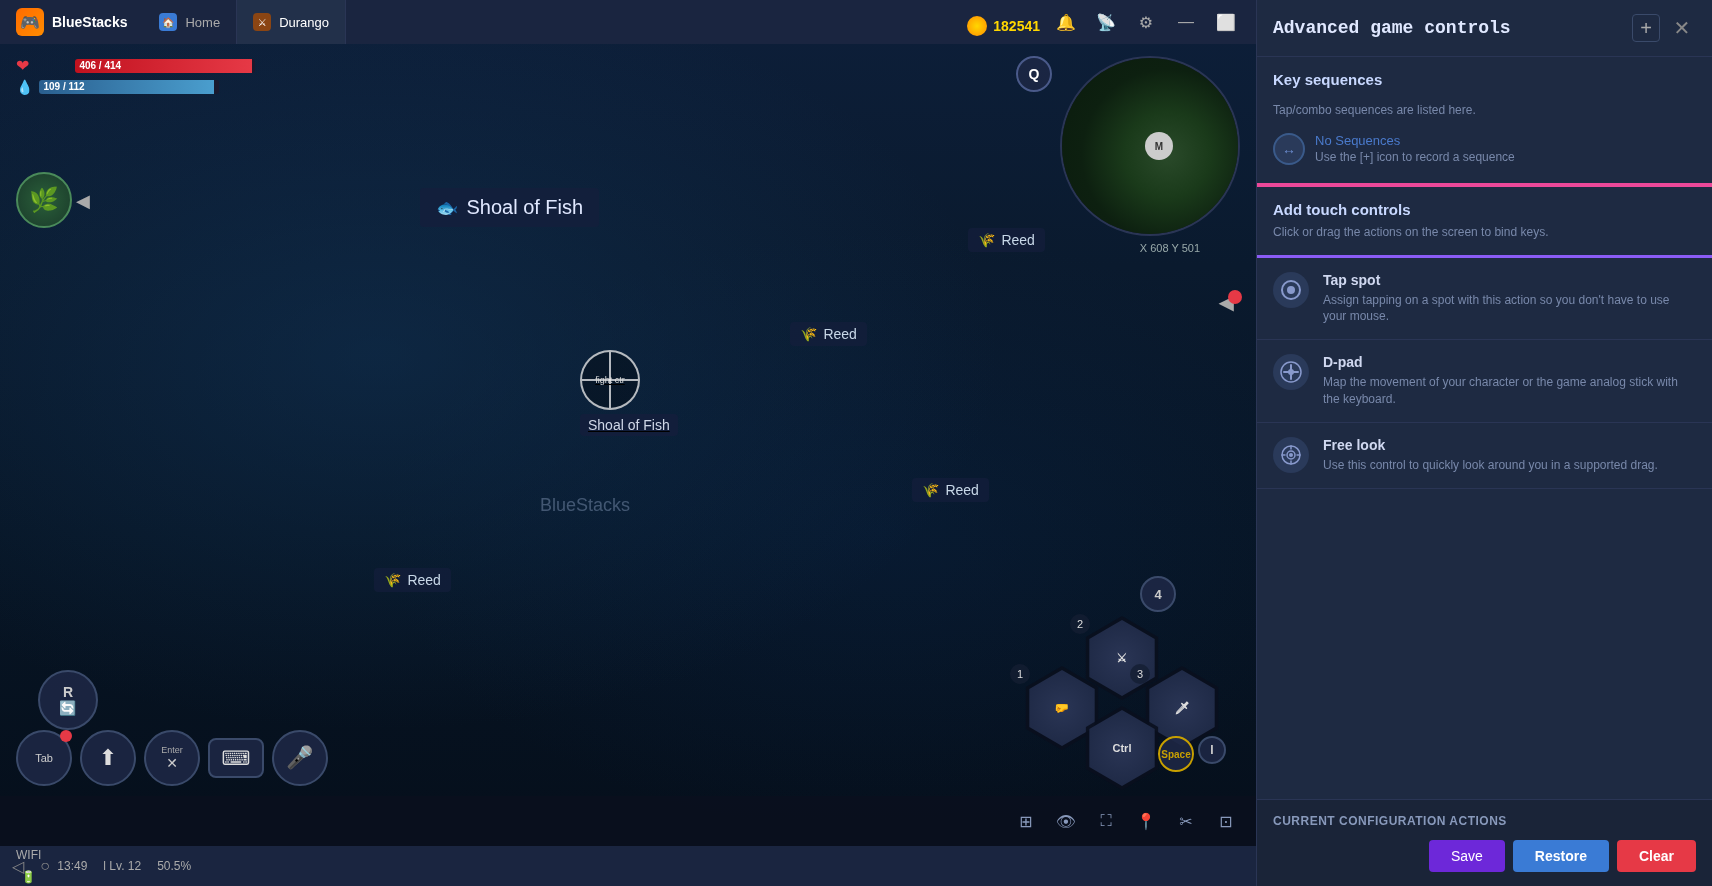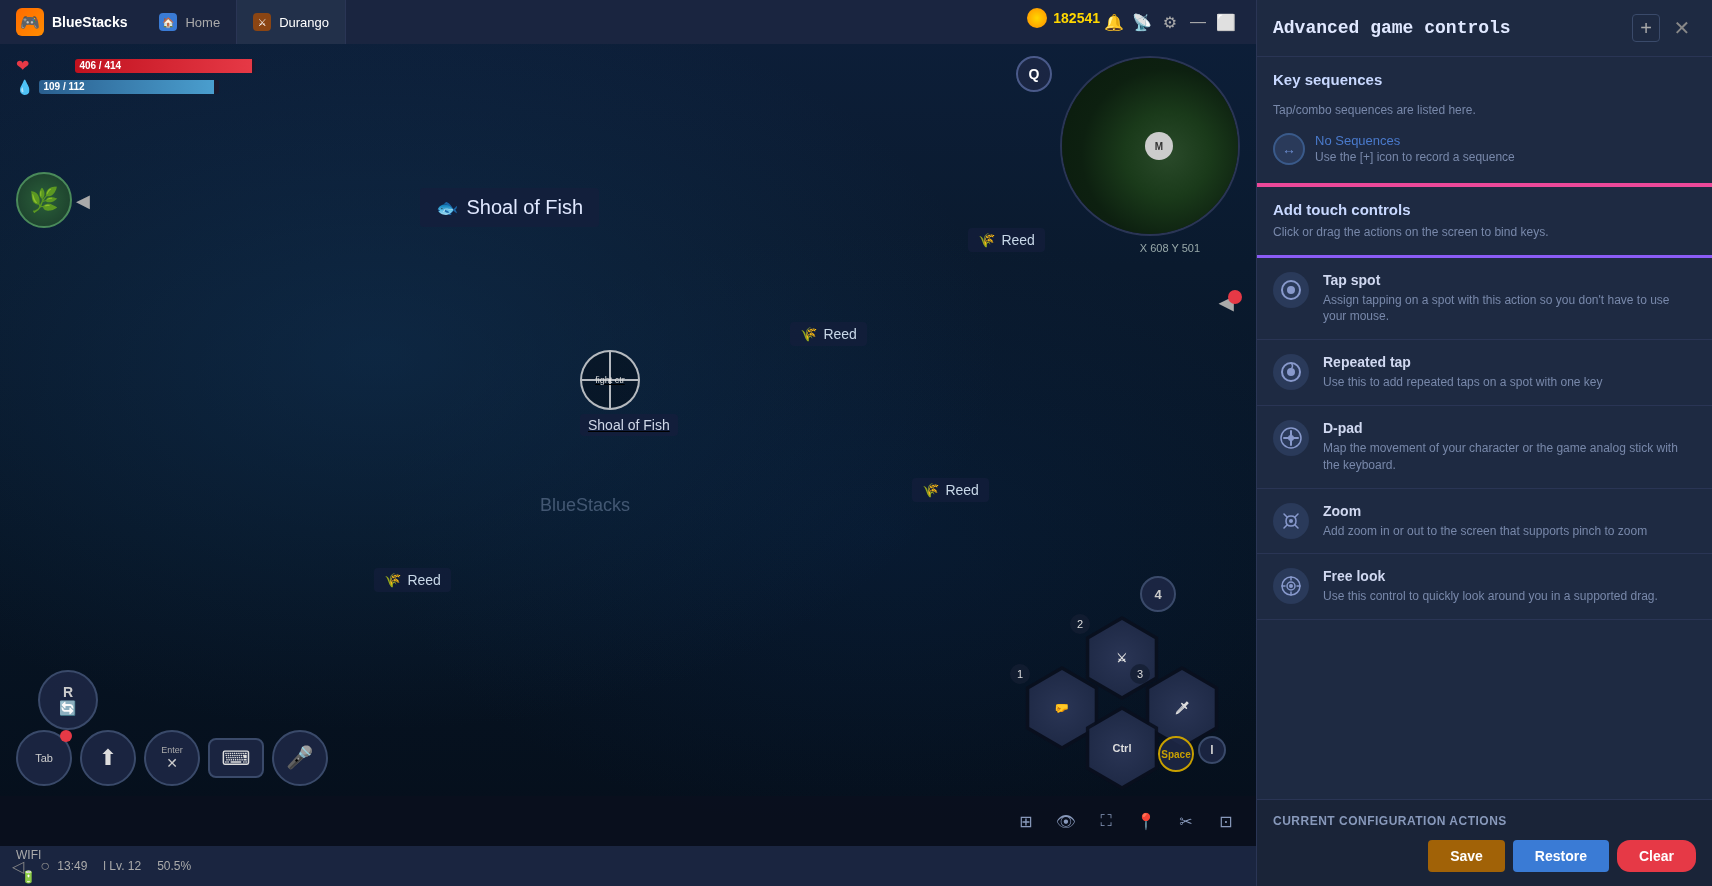--- a/index.html
+++ b/index.html
@@ -89,21 +89,22 @@
       display: flex;
       align-items: center;
       justify-content: center;
       font-size: 10px;
       color: white;
     }
 
     .top-right-bar {
       margin-left: auto;
       display: flex;
-      align-items: flex-start;
+      align-items: flex-end;
+      gap: 12px;
       padding-right: 16px;
     }
 
     .gold-display {
       display: flex;
       align-items: center;
       gap: 6px;
       color: #ffd700;
       font-size: 14px;
       font-weight: 600;
@@ -681,46 +682,46 @@
     }
 
     .config-buttons {
       display: flex;
       gap: 8px;
       justify-content: flex-end;
     }
 
     .btn-save {
       padding: 8px 22px;
-      background: #a16207;
+      background: #6d28d9;
       color: #fff;
       border: none;
       border-radius: 4px;
       font-size: 14px;
-      font-weight: 700;
+      font-weight: 400;
       cursor: pointer;
     }
 
     .btn-restore {
       padding: 8px 22px;
       background: #3a7bd5;
       color: #fff;
       border: none;
       border-radius: 4px;
       font-size: 14px;
       font-weight: 600;
       cursor: pointer;
     }
 
     .btn-clear {
       padding: 8px 22px;
       background: #e63946;
       color: #fff;
       border: none;
-      border-radius: 13px;
+      border-radius: 4px;
       font-size: 14px;
       font-weight: 600;
       cursor: pointer;
     }
 
     
     .panel-content {
       flex: 1;
       overflow-y: auto;
     }
@@ -1010,61 +1011,35 @@
           <circle cx="11" cy="11" r="9" fill="none" stroke="#8899cc" stroke-width="2"></circle>
           <circle cx="11" cy="11" r="4" fill="#8899cc"></circle>
         </svg>
       </div>
       <div class="control-info">
         <div class="control-name">Tap spot</div>
         <div class="control-desc">Assign tapping on a spot with this action so you don't have to use your mouse.</div>
       </div>
     </div>
 
-    <div class="control-item">
-      <div class="control-icon">
-        <svg width="22" height="22" viewBox="0 0 22 22" fill="none">
-          <circle cx="11" cy="11" r="9" fill="none" stroke="#8899cc" stroke-width="2"></circle>
-          <circle cx="11" cy="11" r="4" fill="#8899cc"></circle>
-          <path d="M11 2 Q14 5 11 8" stroke="#8899cc" stroke-width="1.5" fill="none"></path>
-        </svg>
-      </div>
-      <div class="control-info">
-        <div class="control-name">Repeated tap</div>
-        <div class="control-desc">Use this to add repeated taps on a spot with one key</div>
-      </div>
-    </div>
 
     <div class="control-item">
       <div class="control-icon">
         <svg width="24" height="24" viewBox="0 0 24 24" fill="none">
           <circle cx="12" cy="12" r="10" fill="none" stroke="#8899cc" stroke-width="1.5"></circle>
           <path d="M12 5 L12 19 M5 12 L19 12" stroke="#8899cc" stroke-width="2" stroke-linecap="round"></path>
           <circle cx="12" cy="12" r="3" fill="#8899cc"></circle>
         </svg>
       </div>
       <div class="control-info">
         <div class="control-name">D-pad</div>
         <div class="control-desc">Map the movement of your character or the game analog stick with the keyboard.</div>
       </div>
     </div>
 
-    <div class="control-item">
-      <div class="control-icon">
-        <svg width="24" height="24" viewBox="0 0 24 24" fill="none">
-          <path d="M7 12 Q7 7 12 7 Q17 7 17 12 Q17 17 12 17 Q7 17 7 12Z" stroke="#8899cc" stroke-width="1.5" fill="none"></path>
-          <path d="M5 5 L8 8 M19 5 L16 8 M5 19 L8 16 M19 19 L16 16" stroke="#8899cc" stroke-width="1.5" stroke-linecap="round"></path>
-          <circle cx="12" cy="12" r="2" fill="#8899cc"></circle>
-        </svg>
-      </div>
-      <div class="control-info">
-        <div class="control-name">Zoom</div>
-        <div class="control-desc">Add zoom in or out to the screen that supports pinch to zoom</div>
-      </div>
-    </div>
 
     <div class="control-item">
       <div class="control-icon">
         <svg width="24" height="24" viewBox="0 0 24 24" fill="none">
           <circle cx="12" cy="12" r="9" fill="none" stroke="#8899cc" stroke-width="1.5"></circle>
           <circle cx="12" cy="12" r="4" fill="none" stroke="#8899cc" stroke-width="1.5"></circle>
           <circle cx="12" cy="12" r="2" fill="#8899cc"></circle>
           <path d="M12 3 L12 6 M12 18 L12 21 M3 12 L6 12 M18 12 L21 12" stroke="#8899cc" stroke-width="1.5" stroke-linecap="round"></path>
         </svg>
       </div>

